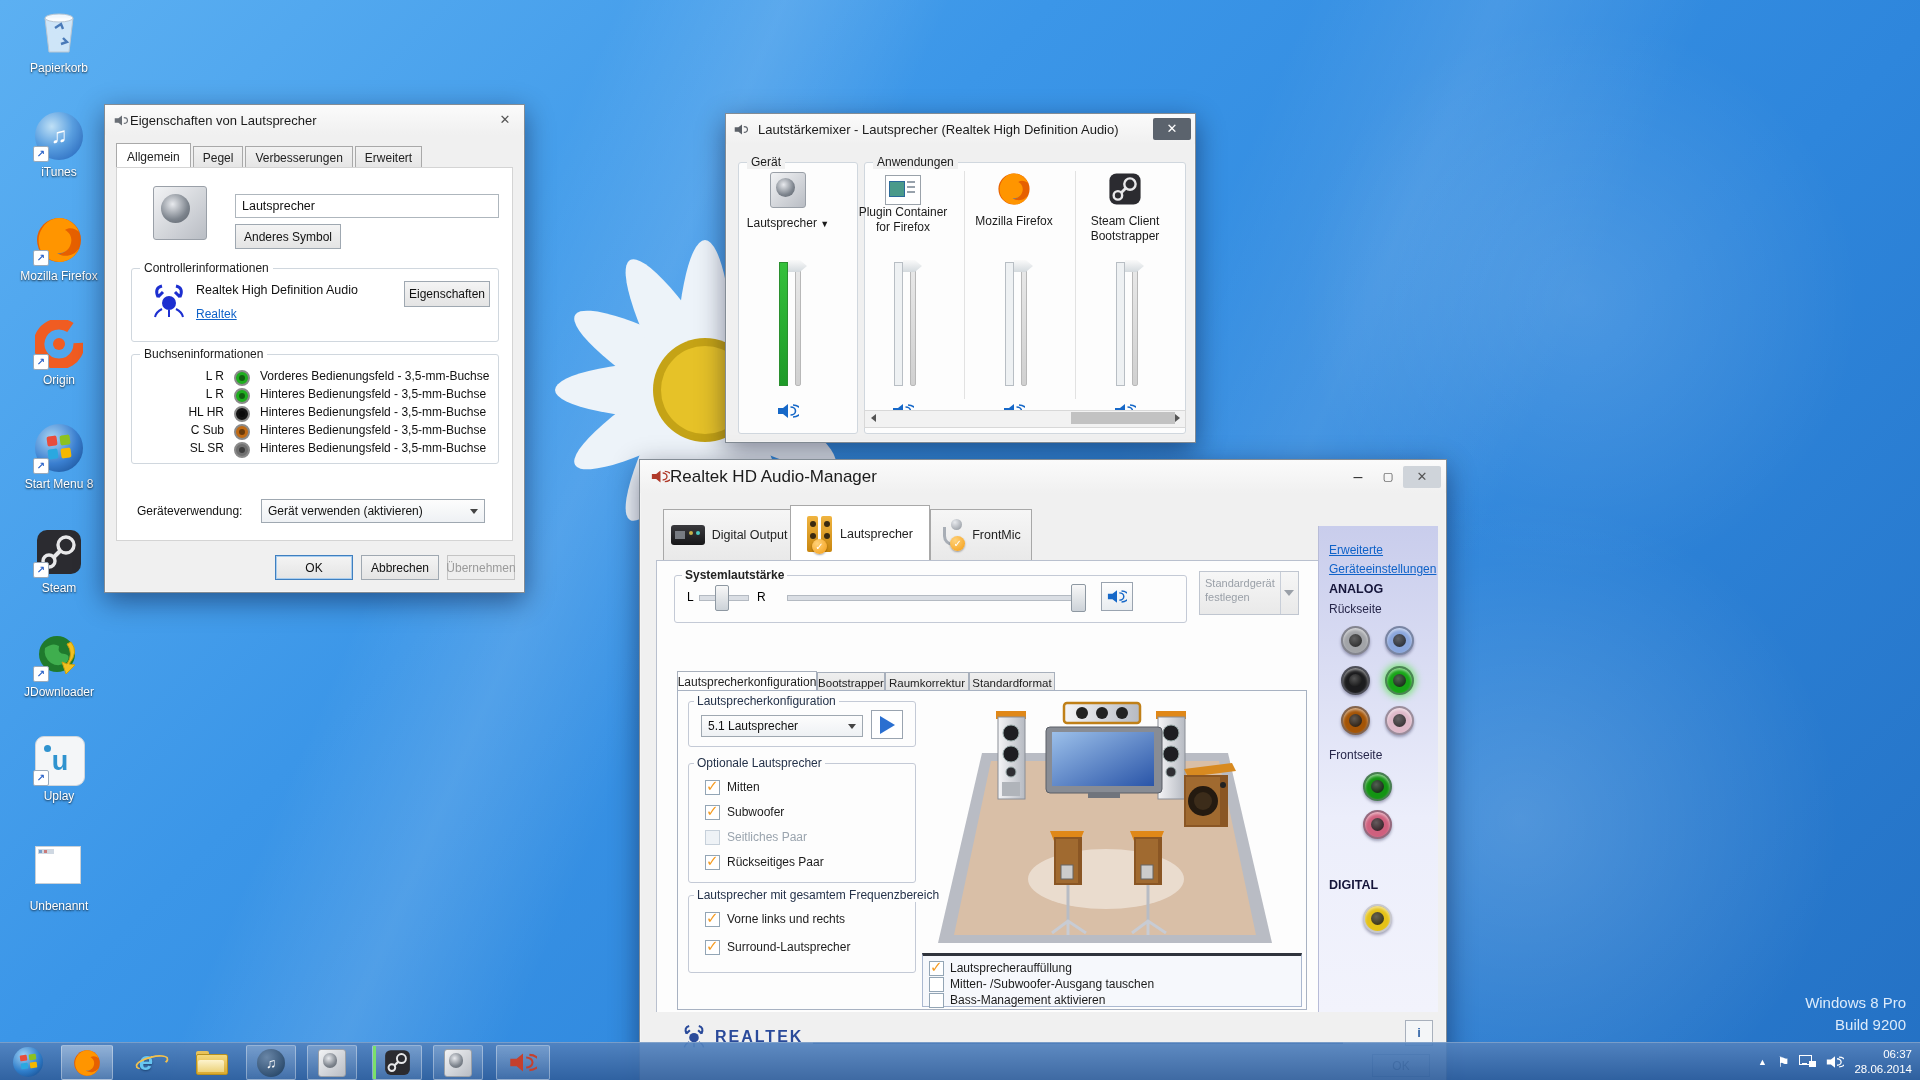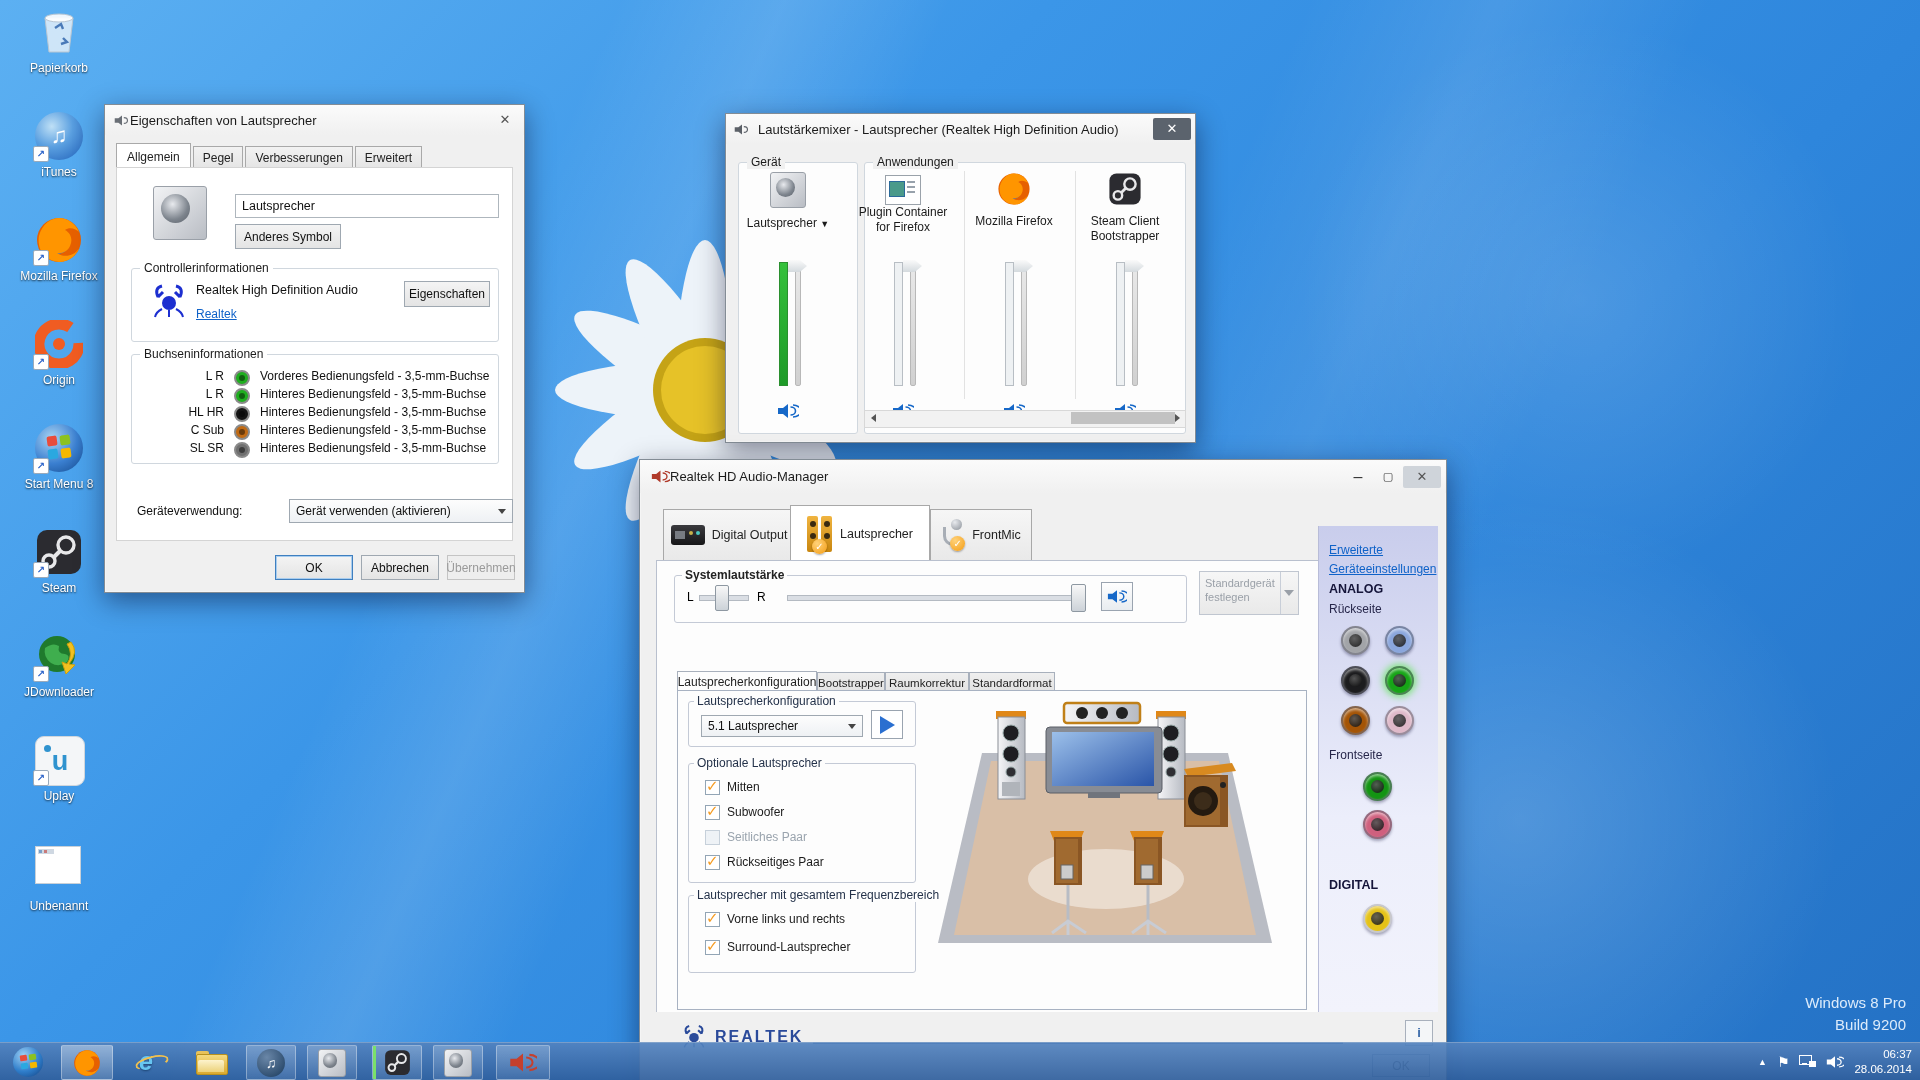--- a/index.html
+++ b/index.html
@@ -312,21 +312,21 @@
           <span class="jtxt">Hinteres Bedienungsfeld - 3,5-mm-Buchse</span>
         </div>
         <div class="jrow" style="top:86px">
           <span class="jlab">SL SR</span>
           <span class="jdot" style="background-color: rgb(111, 111, 111);"></span>
           <span class="jtxt">Hinteres Bedienungsfeld - 3,5-mm-Buchse</span>
         </div>
       </div>
 
       <span class="abs" style="left:20px;top:336px;font-size:12px;color:#111">Geräteverwendung:</span>
-      <div class="sel" style="left:172px;top:331px;width:210px;height:22px;gap:8px;">
+      <div class="sel" style="left:144px;top:331px;width:210px;height:22px;gap:8px;">
         <span>Gerät verwenden (aktivieren)</span>
         <span class="sarr"></span>
       </div>
     </div>
 
     <div class="btn def" style="left:170px;top:450px;width:76px;height:23px;">OK</div>
     <div class="btn" style="left:256px;top:450px;width:76px;height:23px;">Abbrechen</div>
     <div class="btn dis" style="left:342px;top:450px;width:66px;height:23px;">Übernehmen</div>
   </div>
 
@@ -441,21 +441,21 @@
 
   <div class="win" style="left:639px;top:459px;width:806px;height:620px;">
     <div class="tbar" style="height:33px">
       <span style="margin-left:11px;color:#b03a2a">
         <svg class="svg-spk" width="19" height="15" viewBox="0 0 22 16" fill="none">
             <polygon points="1,5 6,5 11,1 11,15 6,11 1,11" fill="#b03a2a"></polygon>
             <path d="M13.5,4 a5,4 0 0 1 0,8" stroke="#b03a2a" stroke-width="1.6"></path>
             <path d="M16,2 a8,6 0 0 1 0,12" stroke="#b03a2a" stroke-width="1.6"></path>
           </svg>
       </span>
-      <span class="ttl" style="font-size:13px">Realtek HD Audio-Manager</span>
+      <span class="ttl" style="font-size:17px">Realtek HD Audio-Manager</span>
       <span style="width:30px;text-align:center;color:#333;cursor:pointer">–</span>
       <span style="width:30px;text-align:center;color:#333;cursor:pointer;font-size:11px">▢</span>
       <span class="closex" style="background:#cfd4da;border-radius:2px;margin-right:5px">✕</span>
     </div>
 
     <div class="rtab" style="left:23px;top:49px;width:130px;height:50px">
       <span style="display:inline-block;width:34px;height:20px;background:linear-gradient(#3a3a3e,#161618);border-radius:3px;position:relative">
         <span class="abs" style="left:4px;top:6px;width:10px;height:8px;background:#777b82"></span>
         <span class="abs" style="left:18px;top:6px;width:4px;height:4px;border-radius:50%;background:#c8b24a"></span>
         <span class="abs" style="left:25px;top:6px;width:4px;height:4px;border-radius:50%;background:#4ac8c0"></span>
@@ -605,20 +605,28 @@
           <g>
             <polygon points="202,134 236,134 232,144 206,144" fill="#e08818"></polygon>
             <rect x="206" y="140" width="28" height="48" fill="#8a5624"></rect>
             <rect x="208" y="142" width="22" height="44" fill="#a06a30"></rect>
             <rect x="213" y="168" width="12" height="14" fill="#ccc" stroke="#666"></rect>
             <line x1="220" y1="188" x2="220" y2="224" stroke="#b8bcc4" stroke-width="3"></line>
             <path d="M204 236 L220 224 L238 236 M220 224 V238" stroke="#c8ccd4" stroke-width="3" fill="none"></path>
           </g>
         </svg>
 
+        <div class="abs" style="left:244px;top:262px;width:378px;height:50px;background:#f6f8fc;border:1px solid #aab8d0;border-top:3px solid #30343c">
+          <span class="cb checked" style="left:6px;top:5px"></span>
+          <span class="cb-lab" style="left:27px;top:5px">Lautsprecherauffüllung</span>
+          <span class="cb" style="left:6px;top:21px"></span>
+          <span class="cb-lab" style="left:27px;top:21px">Mitten- /Subwoofer-Ausgang tauschen</span>
+          <span class="cb" style="left:6px;top:37px"></span>
+          <span class="cb-lab" style="left:27px;top:37px">Bass-Management aktivieren</span>
+        </div>
       </div>
     </div>
 
     <div class="sidebar" style="left:678px;top:66px;width:119px;height:486px">
       <div style="padding:14px 8px 0 10px">
         <span class="link" style="font-size:12px;line-height:1.4">Erweiterte Geräteeinstellungen</span>
       </div>
       <div class="sb-h abs" style="left:10px;top:56px">ANALOG</div>
       <div class="sb-l abs" style="left:10px;top:76px">Rückseite</div>
       <span class="jack" style="left: 22px; top: 100px; background-color: rgb(162, 164, 168);"></span>

